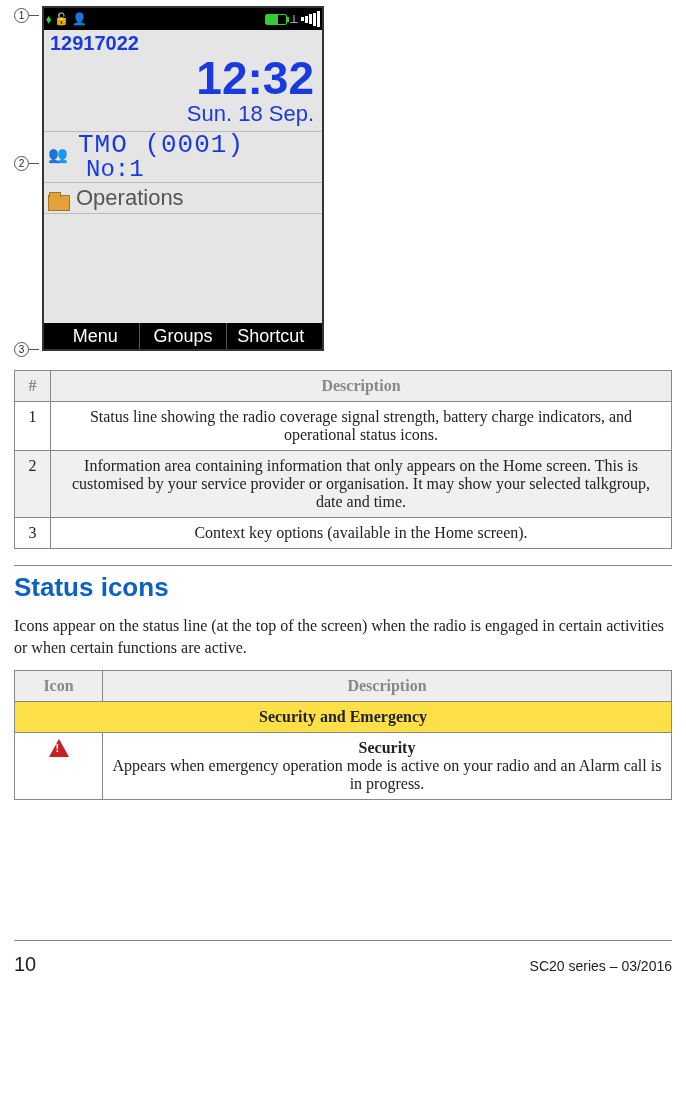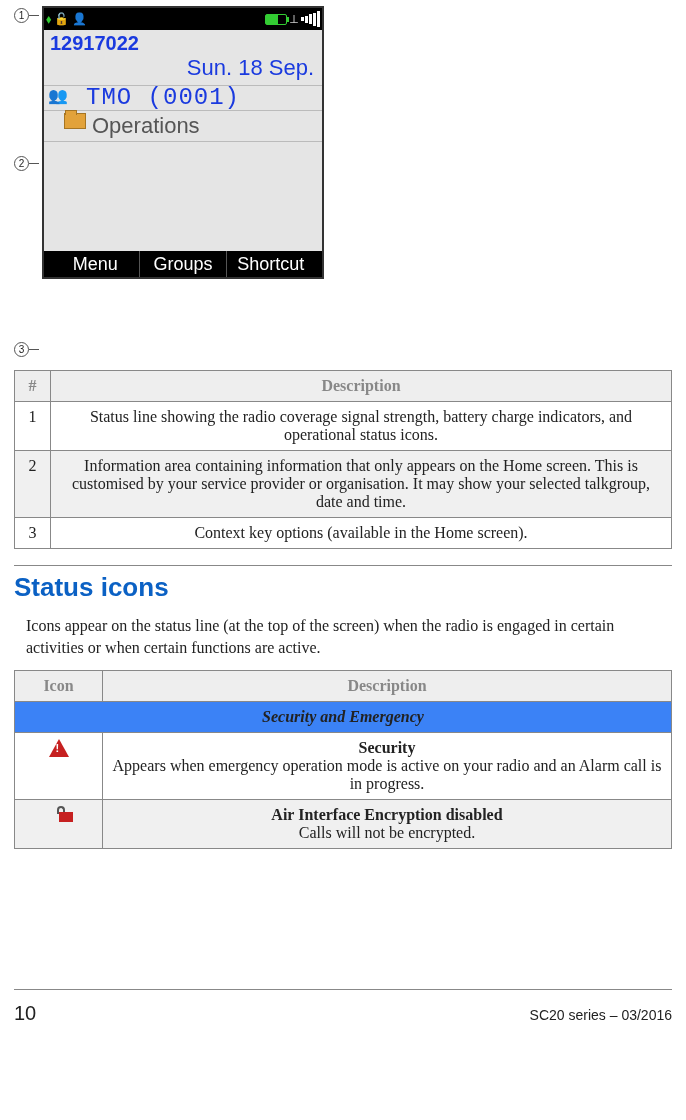--- a/index.html
+++ b/index.html
@@ -114,22 +114,22 @@
     display:flex; align-items:center; gap:6px;
     padding: 0 4px;
     border-top:1px solid #bbb;
   }
   .people-ico { width:24px;height:24px; display:inline-block; }
   .tg-text { display:flex; flex-direction:column; line-height:1;font-family:Liberation Mono, monospace; }
   .tg-text div:first-child { font-size:26px; color:#1a3adf; letter-spacing:1px; }
   .tg-text div:last-child { font-size:24px; color:#1a3adf; padding-left:8px; }
   .ops-row {
     border-top:1px solid #bbb;
-    display:flex; align-items:flex-start; gap:6px;
-    padding:2px 20px;
+    display:flex; align-items:flex-end; gap:6px;
+    padding:2px 4px;
     font-size:22px; color:#555;
   }
   .folder-ico{
     width:22px;height:16px;background:#e2a23a;border:1px solid #a67523;position:relative;
   }
   .folder-ico::before{content:"";position:absolute;top:-4px;left:0;width:10px;height:4px;background:#e2a23a;border:1px solid #a67523;border-bottom:none;}
   .blank-area { height: 110px; border-top:1px solid #bbb; }
   .softkeys {
     background:#000; color:#fff;
     display:flex; justify-content:space-between;
@@ -166,27 +166,26 @@
     border:0; border-top:1px solid #888; margin: 16px 0 6px 0;
   }
   h2.sec-title {
     font-family: Arial, Helvetica, sans-serif;
     color: #0b61c4;
     font-size: 26px;
     font-weight: bold;
     margin: 2px 0 12px 0;
   }
   p.body {
-    margin: 0 0 12px 12px;
+    margin: 0 0 12px 0;
     line-height: 1.35;
   }
   .subhead-row td {
     font-weight: bold;
-    background:#3b82f6;
-    font-style:italic;
+    background:#fde047;
   }
   .em-triangle{
     width:0;height:0;border-left:10px solid transparent;border-right:10px solid transparent;border-bottom:18px solid #c62020; position:relative;
   }
   .em-triangle::after{content:"!";position:absolute;left:-3px;top:3px;color:#fff;font-size:11px;font-weight:bold;font-family:Arial;}
   .lock-dis{
     position:relative; width:14px;height:16px;
   }
   .lock-dis .body{position:absolute;bottom:0;width:14px;height:10px;background:#c62020;}
   .lock-dis .shackle{position:absolute;top:0;left:5px;width:8px;height:8px;border:2px solid #555;border-bottom:none;border-radius:6px 6px 0 0;}
@@ -244,25 +243,27 @@
                 <span></span>
                 <span></span>
                 <span></span>
                 <span></span>
               </span>
             </span>
         </div>
       </div>
       <div class="home-body">
         <div class="id-line">12917022</div>
+        <div class="clock-line">12:32</div>
         <div class="date-line">Sun. 18 Sep.</div>
         <div class="tg-row">
           <span class="people-ico">👥</span>
           <span class="tg-text">
             <div>TMO (0001)</div>
+            <div>No:1</div>
           </span>
         </div>
         <div class="ops-row">
           <span class="folder-ico"></span>
           <span>Operations</span>
         </div>
         <div class="blank-area"></div>
       </div>
       <div class="softkeys">
         <span>Menu</span>
@@ -315,31 +316,20 @@
       </tr>
       <tr>
         <td class="icon-col">
           <span class="em-triangle" style="display:inline-block;"></span>
         </td>
         <td>
           <div class="cell-title">Security</div>
           <div>Appears when emergency operation mode is active on your radio and an Alarm call is in progress.</div>
         </td>
       </tr>
-      <tr class="alt">
-        <td class="icon-col">
-          <span class="lock-dis" style="display:inline-block;">
-            <span class="shackle"></span><span class="body"></span>
-          </span>
-        </td>
-        <td>
-          <div class="cell-title">Air Interface Encryption disabled</div>
-          <div>Calls will not be encrypted.</div>
-        </td>
-      </tr>
     </tbody>
   </table>
 
   <hr class="footer-rule">
   <div class="footer">
     <span class="pg">10</span>
     <span>SC20 series – 03/2016</span>
   </div>
 
 </div>

